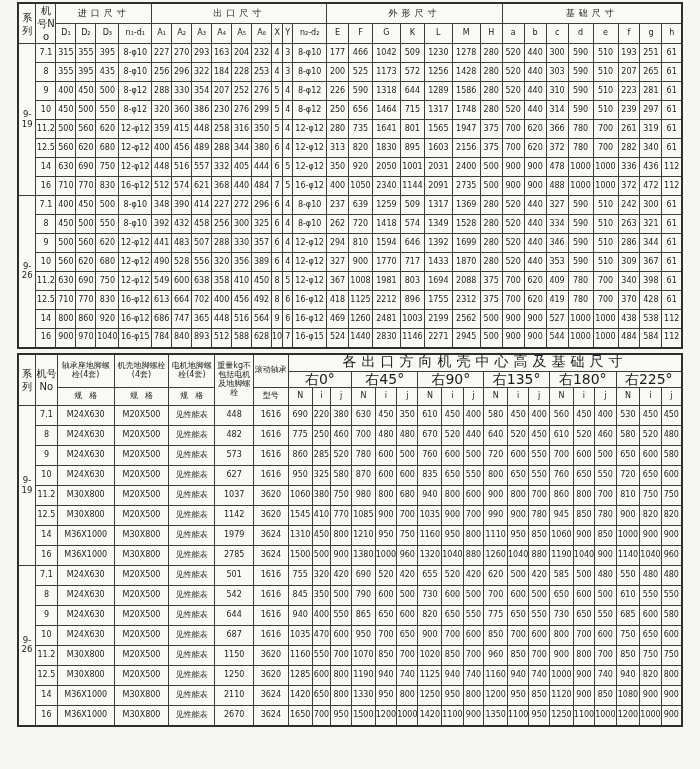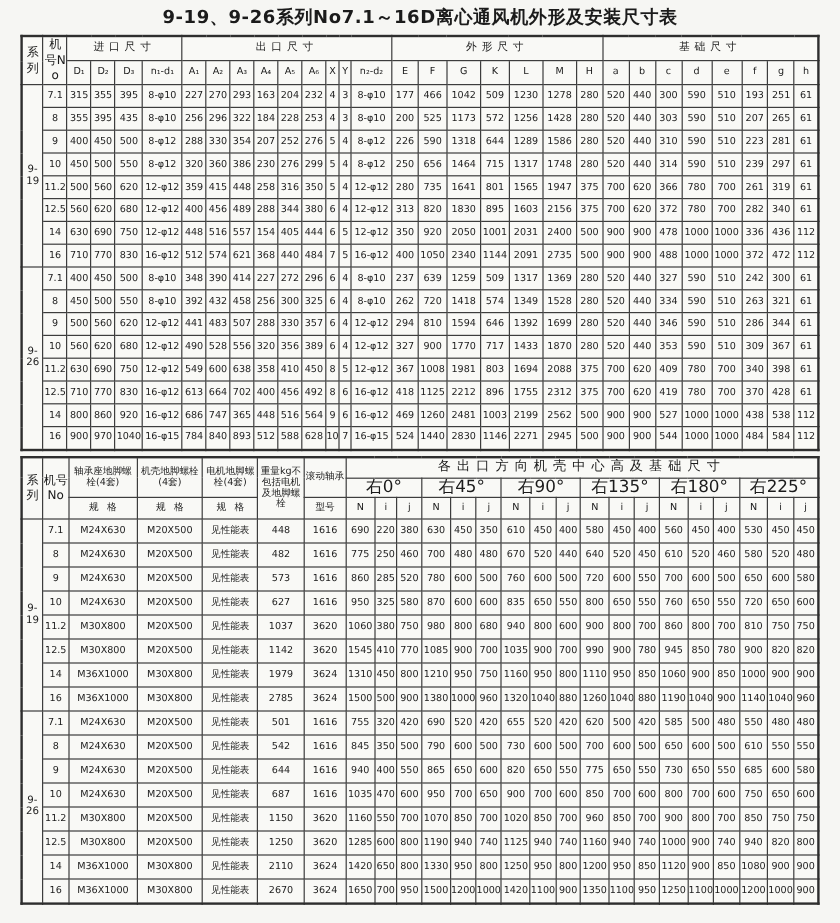--- a/index.html
+++ b/index.html
@@ -27,28 +27,27 @@
   #table2 { margin-top:4px; }
   #table1 tbody tr { height:19px; }
   #table2 tbody tr { height:20px; }
   .grp { font-size:9px; letter-spacing:4px; height:17px; }
   .colh { font-size:8px; height:17px; }
   .vh { word-break:break-all; line-height:1.3; font-size:10px; }
   .serieslbl { font-size:8.5px; }
   .wrap { word-break:break-all; }
   .sp { letter-spacing:7px; text-indent:7px;margin-top:19px; }
   .ang { font-size:14px; }
-  .dirs { font-size:11px; letter-spacing:5px; height:16px; }
+  .dirs { font-size:14px; letter-spacing:5px; height:16px;font-family:Liberation Mono, monospace; }
   .num { font-size:8px; }
 </style>
 </head>
 <body>
 
 <div class="page">
-  <div class="title">9-19、9-26系列No7.1～16D离心通风机外形及安装尺寸表</div>
   <table id="table1">
       <colgroup>
         <col style="width: 18px;">
         <col style="width: 20px;">
         <col style="width: 20px;">
         <col style="width: 20px;">
         <col style="width: 23px;">
         <col style="width: 33px;">
         <col style="width: 20px;">
         <col style="width: 20px;">
@@ -305,21 +304,21 @@
         </tr>
         <tr>
           <td class="num">14</td>
           <td class="num">630</td>
           <td class="num">690</td>
           <td class="num">750</td>
           <td class="num">12-φ12</td>
           <td class="num">448</td>
           <td class="num">516</td>
           <td class="num">557</td>
-          <td class="num">154</td>
+          <td class="num">332</td>
           <td class="num">405</td>
           <td class="num">444</td>
           <td class="num">6</td>
           <td class="num">5</td>
           <td class="num">12-φ12</td>
           <td class="num">350</td>
           <td class="num">920</td>
           <td class="num">2050</td>
           <td class="num">1001</td>
           <td class="num">2031</td>

